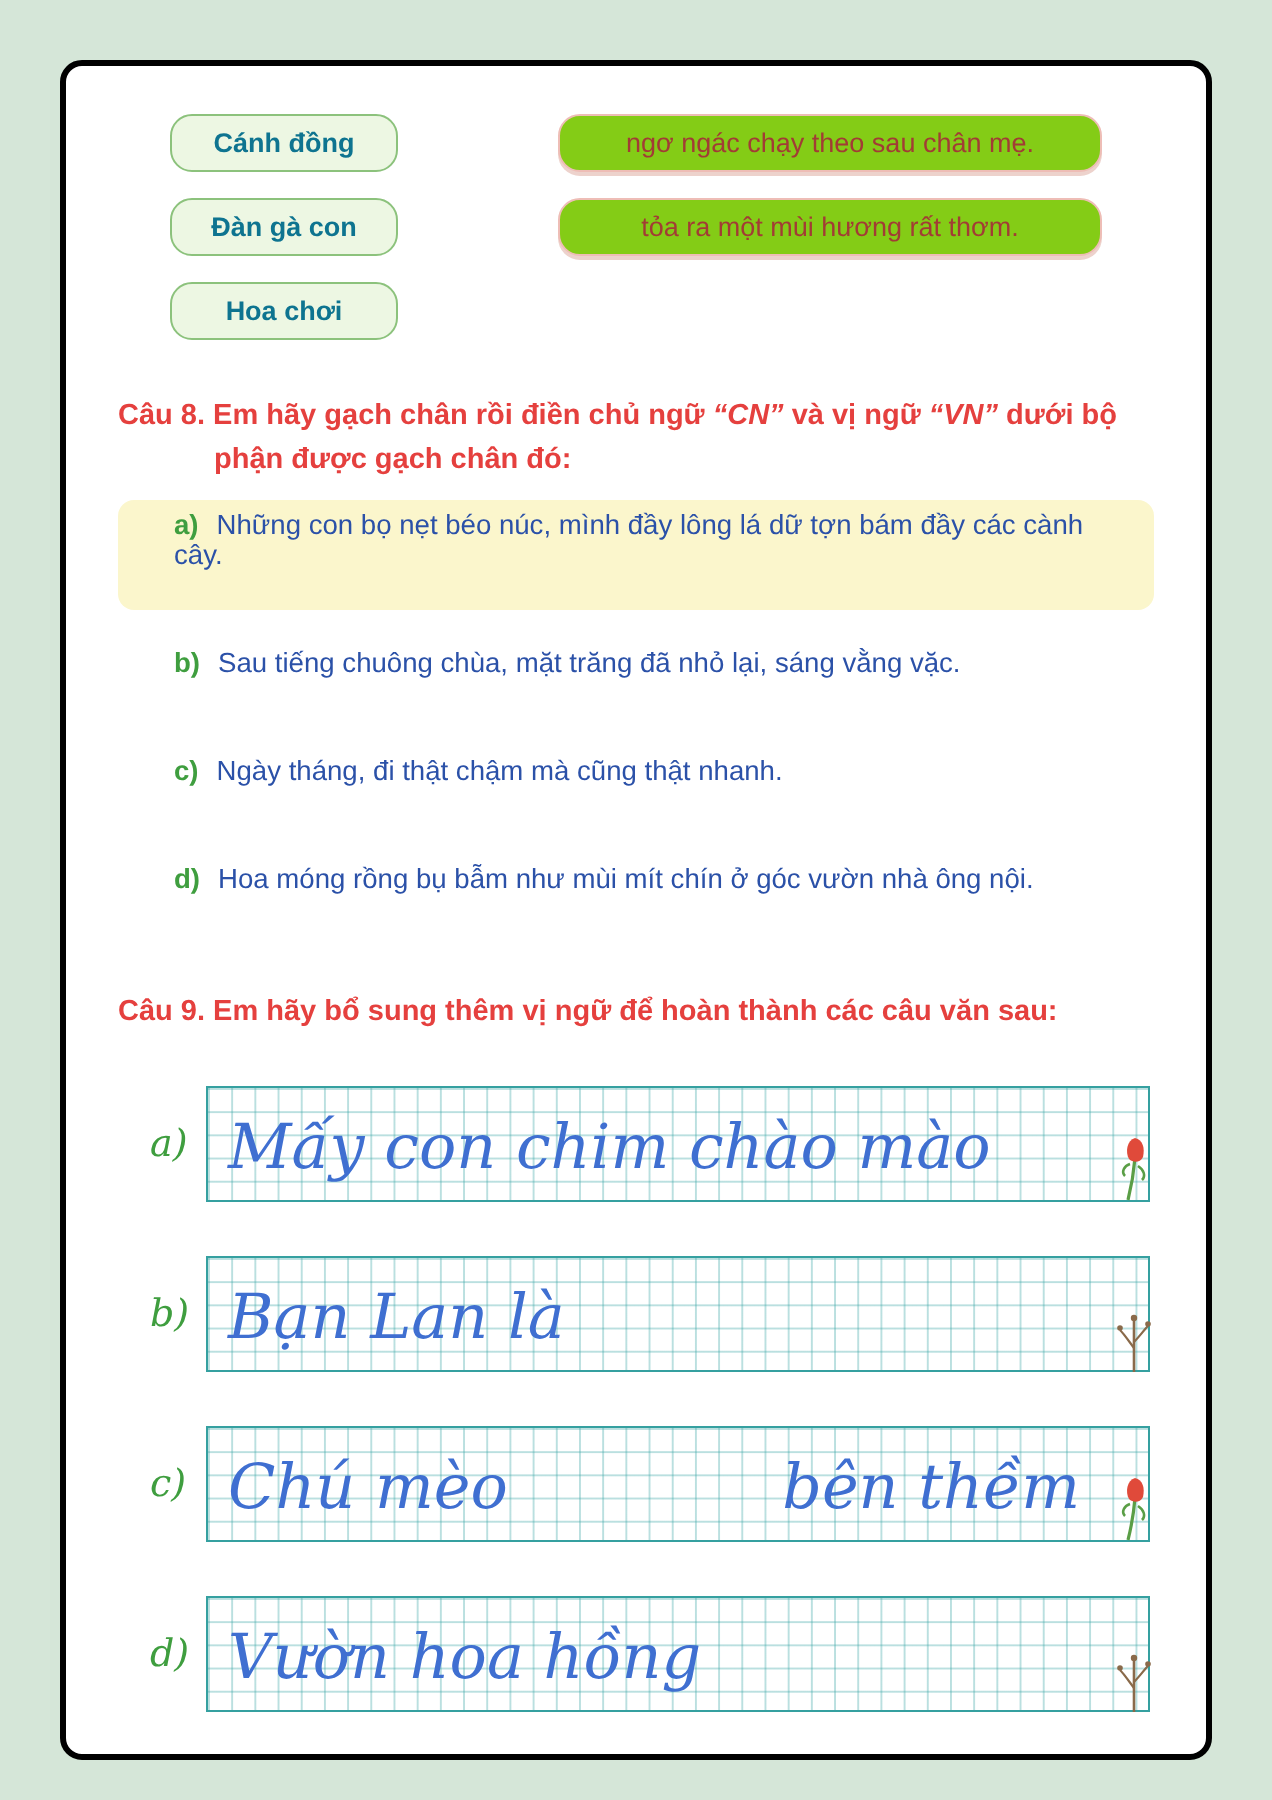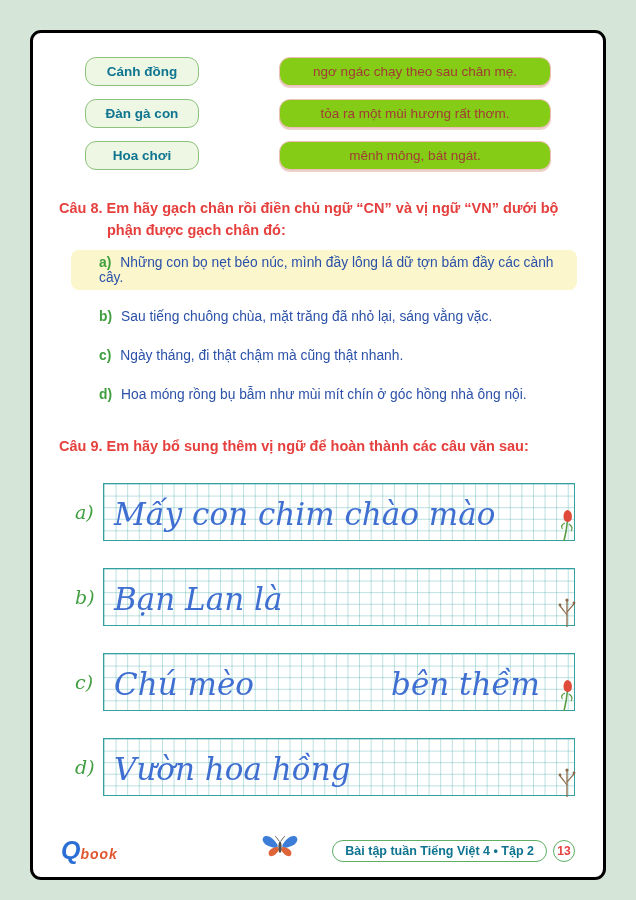--- a/index.html
+++ b/index.html
@@ -47,27 +47,27 @@
     padding:6px 8px; color:#a23c35; font-size:13.5px;
     box-shadow:0 2px 0 #edd2cc;
   }
 
   
   .q-header {
     color:#e5403e; font-weight:bold; font-size:14.5px; line-height:1.55;
     margin:14px 0 8px 0;
     padding-left:48px; text-indent:-48px;
   }
-  .q-header .q-ital { }
+  .q-header .q-ital { font-style:italic; }
 
   
   .q8-item {
     color:#2b51a8; font-size:13.8px;
-    padding:5px 8px 5px 28px;
-    margin:0 0 14px 12px;
+    padding:5px 8px 20px 28px;
+    margin:0 0 14px 0;
     border-radius:8px;
   }
   .q8-item.hl { background:#fbf6cc; }
   .item-letter { color:#3f9e3f; font-weight:bold; margin-right:9px; }
 
   
   .write-row {
     display:flex; align-items:center;
     margin:18px 0 27px 0;
     padding-left:16px; padding-right:2px;
@@ -128,38 +128,37 @@
       <div class="match-row">
         <div class="left-box"><span>Cánh đồng</span></div>
         <div class="right-box"><span>ngơ ngác chạy theo sau chân mẹ.</span></div>
       </div>
       <div class="match-row">
         <div class="left-box"><span>Đàn gà con</span></div>
         <div class="right-box"><span>tỏa ra một mùi hương rất thơm.</span></div>
       </div>
       <div class="match-row">
         <div class="left-box"><span>Hoa chơi</span></div>
-        <div class="right-box"><span>mênh mông, bát ngát.</span></div>
       </div>
     </div>
 
     <p class="q-header"><span>Câu 8.</span><span> Em hãy gạch chân rồi điền chủ ngữ </span><span class="q-ital">“CN”</span><span> và vị ngữ </span><span class="q-ital">“VN”</span><span> dưới bộ phận được gạch chân đó:</span></p>
 
     <div>
       <div class="q8-item hl">
         <span class="item-letter">a)</span><span>Những con bọ nẹt béo núc, mình đầy lông lá dữ tợn bám đầy các cành cây.</span>
       </div>
       <div class="q8-item">
         <span class="item-letter">b)</span><span>Sau tiếng chuông chùa, mặt trăng đã nhỏ lại, sáng vằng vặc.</span>
       </div>
       <div class="q8-item">
         <span class="item-letter">c)</span><span>Ngày tháng, đi thật chậm mà cũng thật nhanh.</span>
       </div>
       <div class="q8-item">
-        <span class="item-letter">d)</span><span>Hoa móng rồng bụ bẫm như mùi mít chín ở góc hồng nhà ông nội.</span>
+        <span class="item-letter">d)</span><span>Hoa móng rồng bụ bẫm như mùi mít chín ở góc vườn nhà ông nội.</span>
       </div>
     </div>
 
     <p class="q-header"><span>Câu 9.</span><span> Em hãy bổ sung thêm vị ngữ để hoàn thành các câu văn sau:</span></p>
 
     <div>
 
       <div class="write-row">
         <span class="write-letter">a)</span>
         <div class="grid-box">

